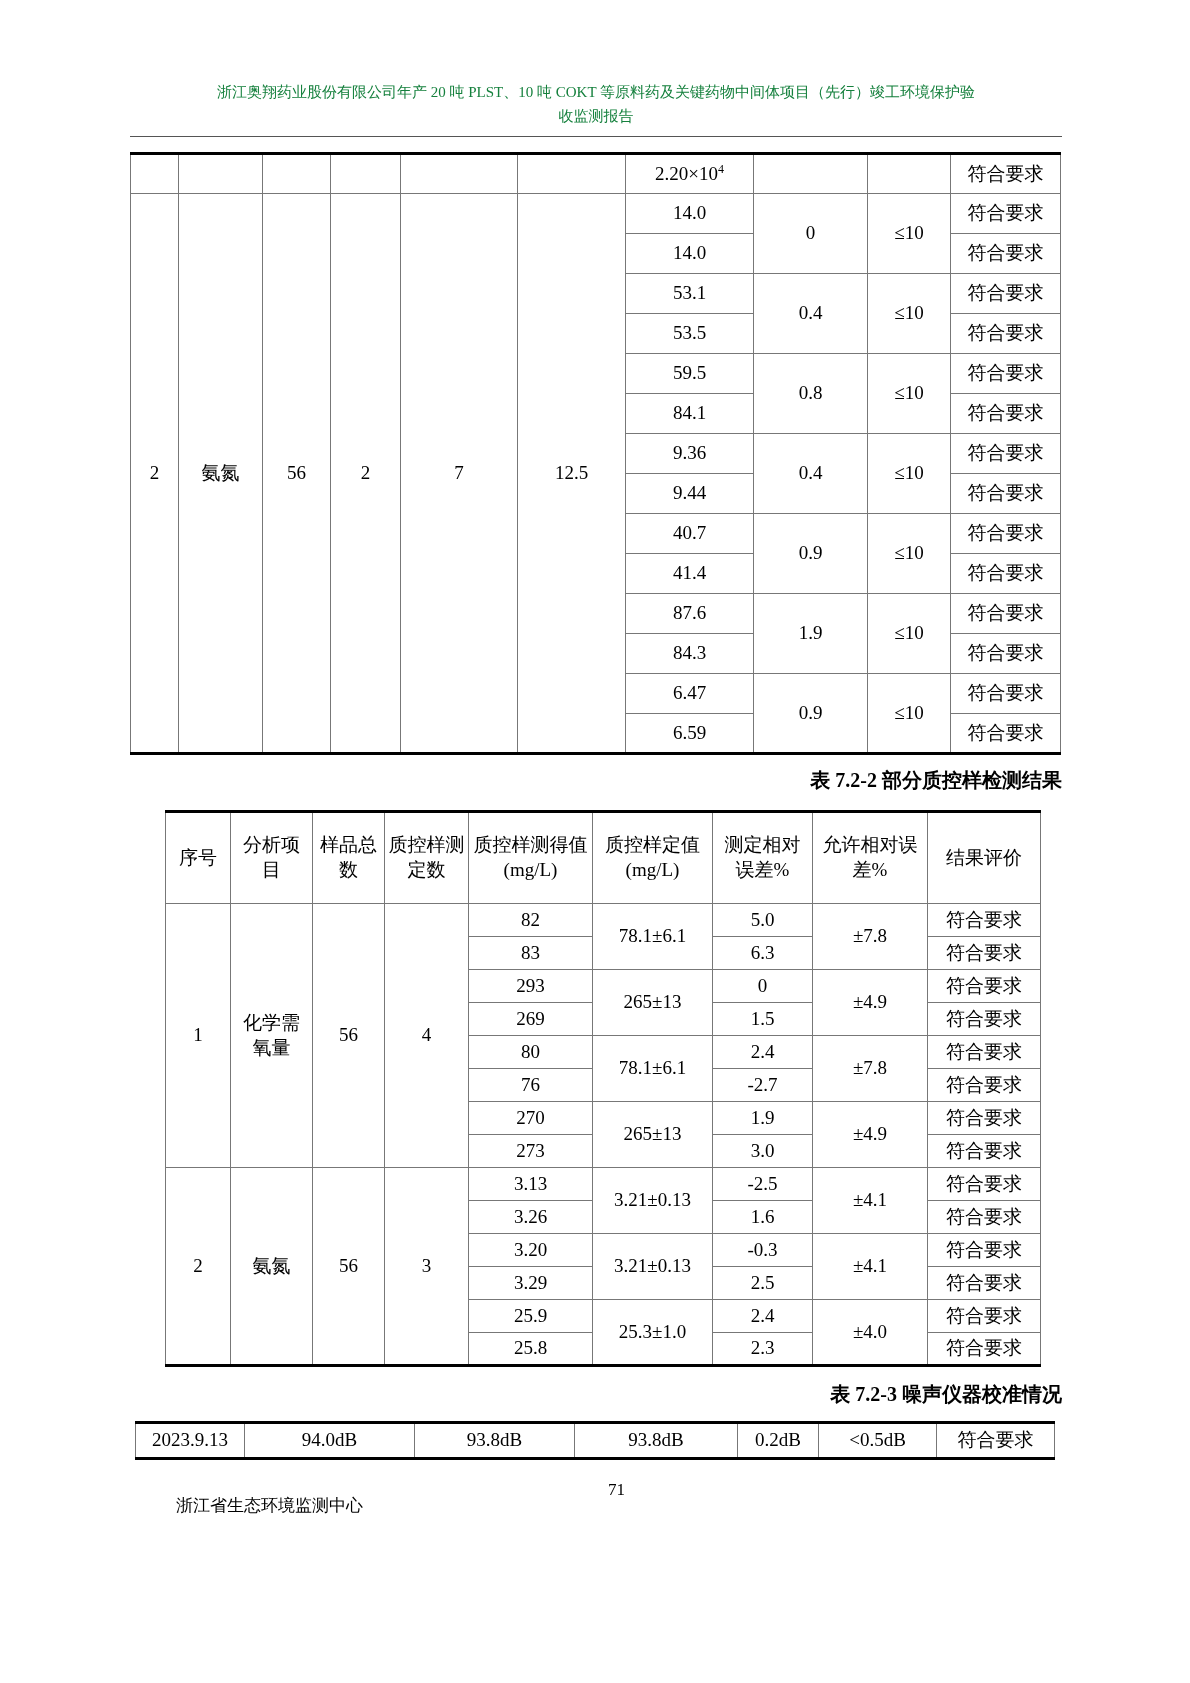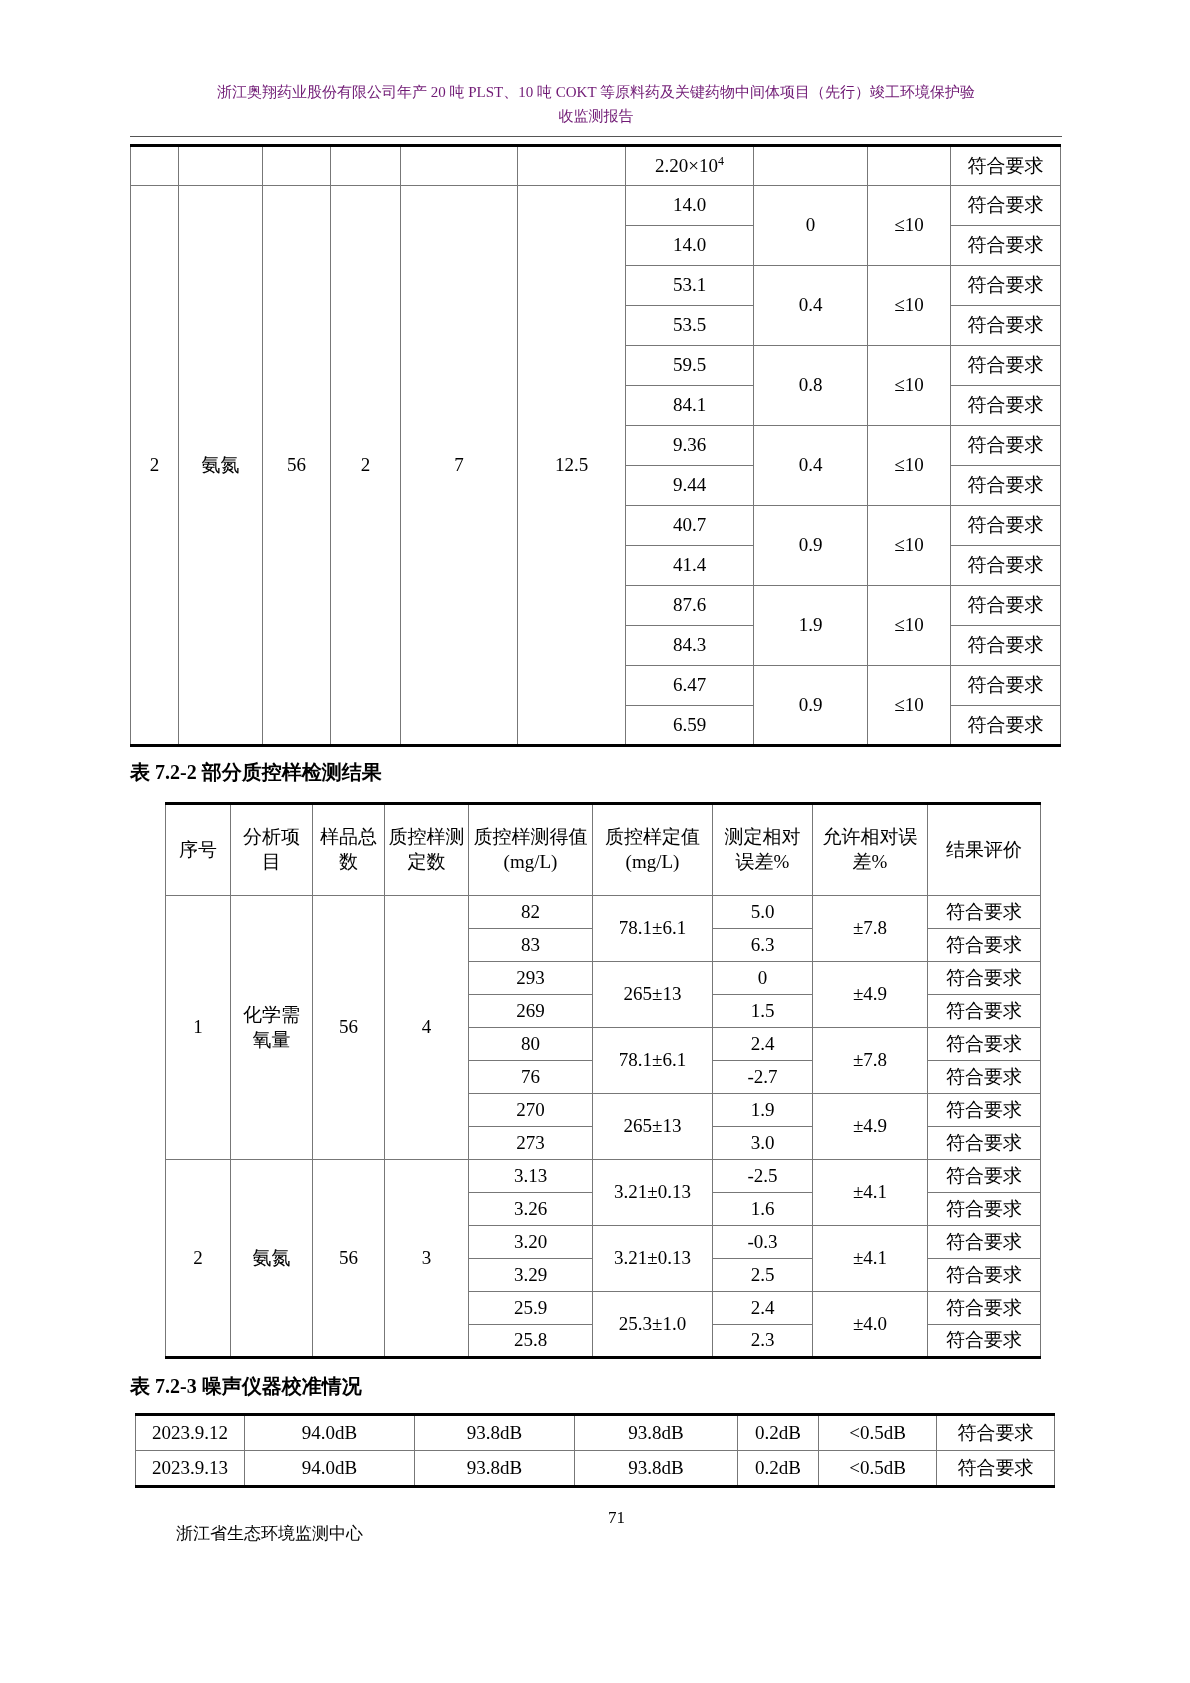--- a/index.html
+++ b/index.html
@@ -5,38 +5,38 @@
   * { box-sizing: border-box; margin: 0; padding: 0; }
   html, body { background: #ffffff; }
   body {
     width: 1190px; height: 1683px;
     font-family: "Liberation Serif", "DejaVu Serif", serif;
     color: #000; overflow: hidden;
   }
   .page-header {
     width: 932px; margin: 0 0 0 130px; padding-top: 80px; padding-bottom: 8px;
     border-bottom: 1px solid #555;
-    text-align: center; font-size: 15px; line-height: 24px; color: #701a75;
+    text-align: center; font-size: 15px; line-height: 24px; color: #15803d;
   }
   table { border-collapse: collapse; table-layout: fixed; }
   td {
     border: 1px solid #777;
     text-align: center; vertical-align: middle;
     font-size: 19px; line-height: 1.3; padding: 1px 3px;
   }
   .tbl { border-top: 3px solid #000; border-bottom: 3px solid #000; }
-  .t1 { width: 930px; margin: 7px 0 0 130px; }
+  .t1 { width: 930px; margin: 15px 0 0 130px; }
   .t1 tr { height: 40px; }
   .t2 { width: 875px; margin: 0 0 0 165px; }
   .t2 tr.hdr { height: 92px; }
   .t2 tr { height: 33px; }
   .t3 { width: 919px; margin: 0 0 0 135px; }
   .t3 tr { height: 36px; }
   .tbl-title {
-    width: 932px; margin-left: 130px; text-align: left;
+    width: 932px; margin-left: 130px; text-align: right;
     font-weight: bold; font-size: 20px; line-height: 26px;
   }
   .title2 { margin-top: 12px; margin-bottom: 17px; }
   .title3 { margin-top: 14px; margin-bottom: 14px; }
   sup { font-size: 12px; line-height: 0; }
   .page-footer {
     position: relative; width: 930px; margin: 18px 0 0 130px;
     font-size: 17px; line-height: 24px;
   }
   .footer-org { position: absolute; left: 46px; top: 16px; }
@@ -283,29 +283,20 @@
     <col style="width:109px">
       <col style="width:170px">
       <col style="width:160px">
       <col style="width:163px">
     <col style="width:81px">
       <col style="width:118px">
       <col style="width:118px">
   </colgroup>
   <tbody>
   <tr>
-    <td>2023.9.12</td>
-    <td>94.0dB</td>
-    <td>93.8dB</td>
-    <td>93.8dB</td>
-    <td>0.2dB</td>
-    <td>&lt;0.5dB</td>
-    <td>符合要求</td>
-  </tr>
-  <tr>
     <td>2023.9.13</td>
     <td>94.0dB</td>
     <td>93.8dB</td>
     <td>93.8dB</td>
     <td>0.2dB</td>
     <td>&lt;0.5dB</td>
     <td>符合要求</td>
   </tr>
 </tbody>
   </table>

